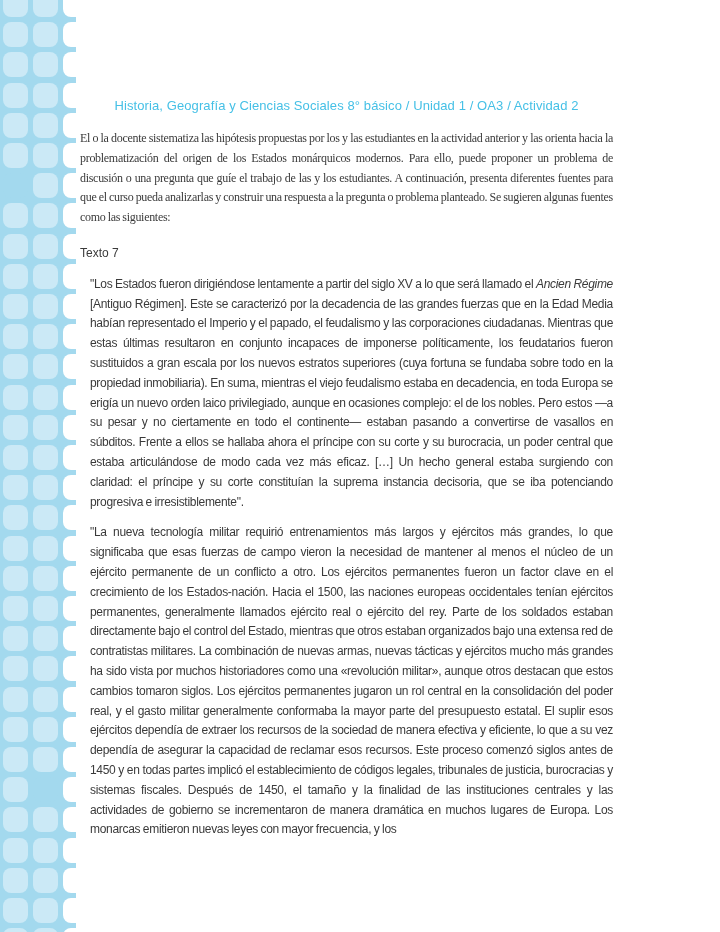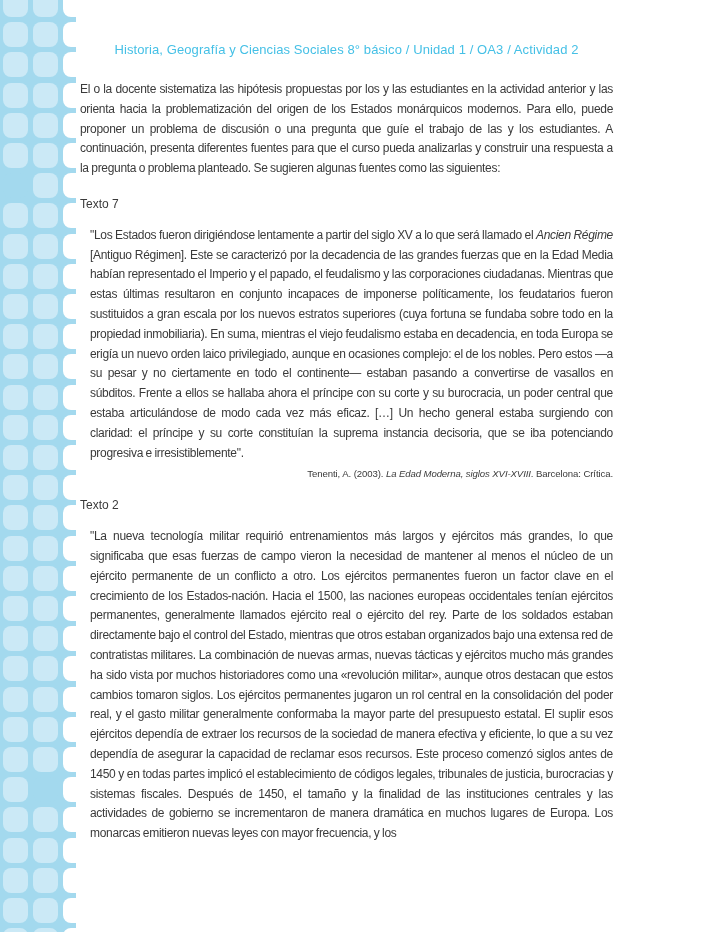--- a/index.html
+++ b/index.html
@@ -32,35 +32,35 @@
     background:var(--band-square);
   }
   .band-square.cut{background:var(--band-cut);}
   .band-square.hidden-square{background:var(--band-bg);}
   .content{
     position:absolute;
     left:80px;top:0;
     width:533px;
   }
   .doc-header{
-    margin-top:42px;
+    margin-top:98px;
     text-align:center;
     font-size:13px;
     letter-spacing:0.1px;
     color:var(--header-color);
   }
   .body-text{
     font-size:12px;
     line-height:19.8px;
     letter-spacing:-0.3px;
     word-spacing:-0.5px;
     text-align:justify;
     color:var(--body-color);
   }
-  .intro{margin-top:23px;}
+  .intro{margin-top:16px;font-family:Liberation Serif, serif;}
   .texto-label{
     margin-top:16px;
     font-size:12px;
     line-height:19.8px;
     color:var(--body-color);
   }
   .quote{
     margin-top:11px;
     margin-left:10px;
   }
@@ -182,22 +182,18 @@
     <div class="doc-header">Historia, Geografía y Ciencias Sociales 8° básico / Unidad 1 / OA3 / Actividad 2</div>
 
     <p class="body-text intro">El o la docente sistematiza las hipótesis propuestas por los y las estudiantes en la actividad anterior y las orienta hacia la problematización del origen de los Estados monárquicos modernos. Para ello, puede proponer un problema de discusión o una pregunta que guíe el trabajo de las y los estudiantes. A continuación, presenta diferentes fuentes para que el curso pueda analizarlas y construir una respuesta a la pregunta o problema planteado. Se sugieren algunas fuentes como las siguientes:</p>
 
     <div class="texto-label">Texto 7</div>
 
     <p class="body-text quote">
       <span>"Los Estados fueron dirigiéndose lentamente a partir del siglo XV a lo que será llamado el </span><i>Ancien Régime</i><span> [Antiguo Régimen]. Este se caracterizó por la decadencia de las grandes fuerzas que en la Edad Media habían representado el Imperio y el papado, el feudalismo y las corporaciones ciudadanas. Mientras que estas últimas resultaron en conjunto incapaces de imponerse políticamente, los feudatarios fueron sustituidos a gran escala por los nuevos estratos superiores (cuya fortuna se fundaba sobre todo en la propiedad inmobiliaria). En suma, mientras el viejo feudalismo estaba en decadencia, en toda Europa se erigía un nuevo orden laico privilegiado, aunque en ocasiones complejo: el de los nobles. Pero estos —a su pesar y no ciertamente en todo el continente— estaban pasando a convertirse de vasallos en súbditos. Frente a ellos se hallaba ahora el príncipe con su corte y su burocracia, un poder central que estaba articulándose de modo cada vez más eficaz. […] Un hecho general estaba surgiendo con claridad: el príncipe y su corte constituían la suprema instancia decisoria, que se iba potenciando progresiva e irresistiblemente".</span>
     </p>
 
-    <div class="citation">
-      <span>Tenenti, A. (2003). </span><i>La Edad Moderna, siglos XVI-XVIII</i><span>. Barcelona: Crítica.</span>
-    </div>
 
-    <div class="texto-label">Texto 2</div>
 
     <p class="body-text quote">"La nueva tecnología militar requirió entrenamientos más largos y ejércitos más grandes, lo que significaba que esas fuerzas de campo vieron la necesidad de mantener al menos el núcleo de un ejército permanente de un conflicto a otro. Los ejércitos permanentes fueron un factor clave en el crecimiento de los Estados-nación. Hacia el 1500, las naciones europeas occidentales tenían ejércitos permanentes, generalmente llamados ejército real o ejército del rey. Parte de los soldados estaban directamente bajo el control del Estado, mientras que otros estaban organizados bajo una extensa red de contratistas militares. La combinación de nuevas armas, nuevas tácticas y ejércitos mucho más grandes ha sido vista por muchos historiadores como una «revolución militar», aunque otros destacan que estos cambios tomaron siglos. Los ejércitos permanentes jugaron un rol central en la consolidación del poder real, y el gasto militar generalmente conformaba la mayor parte del presupuesto estatal. El suplir esos ejércitos dependía de extraer los recursos de la sociedad de manera efectiva y eficiente, lo que a su vez dependía de asegurar la capacidad de reclamar esos recursos. Este proceso comenzó siglos antes de 1450 y en todas partes implicó el establecimiento de códigos legales, tribunales de justicia, burocracias y sistemas fiscales. Después de 1450, el tamaño y la finalidad de las instituciones centrales y las actividades de gobierno se incrementaron de manera dramática en muchos lugares de Europa. Los monarcas emitieron nuevas leyes con mayor frecuencia, y los</p>
 
   </div>
 </div>
 
 </body></html>

